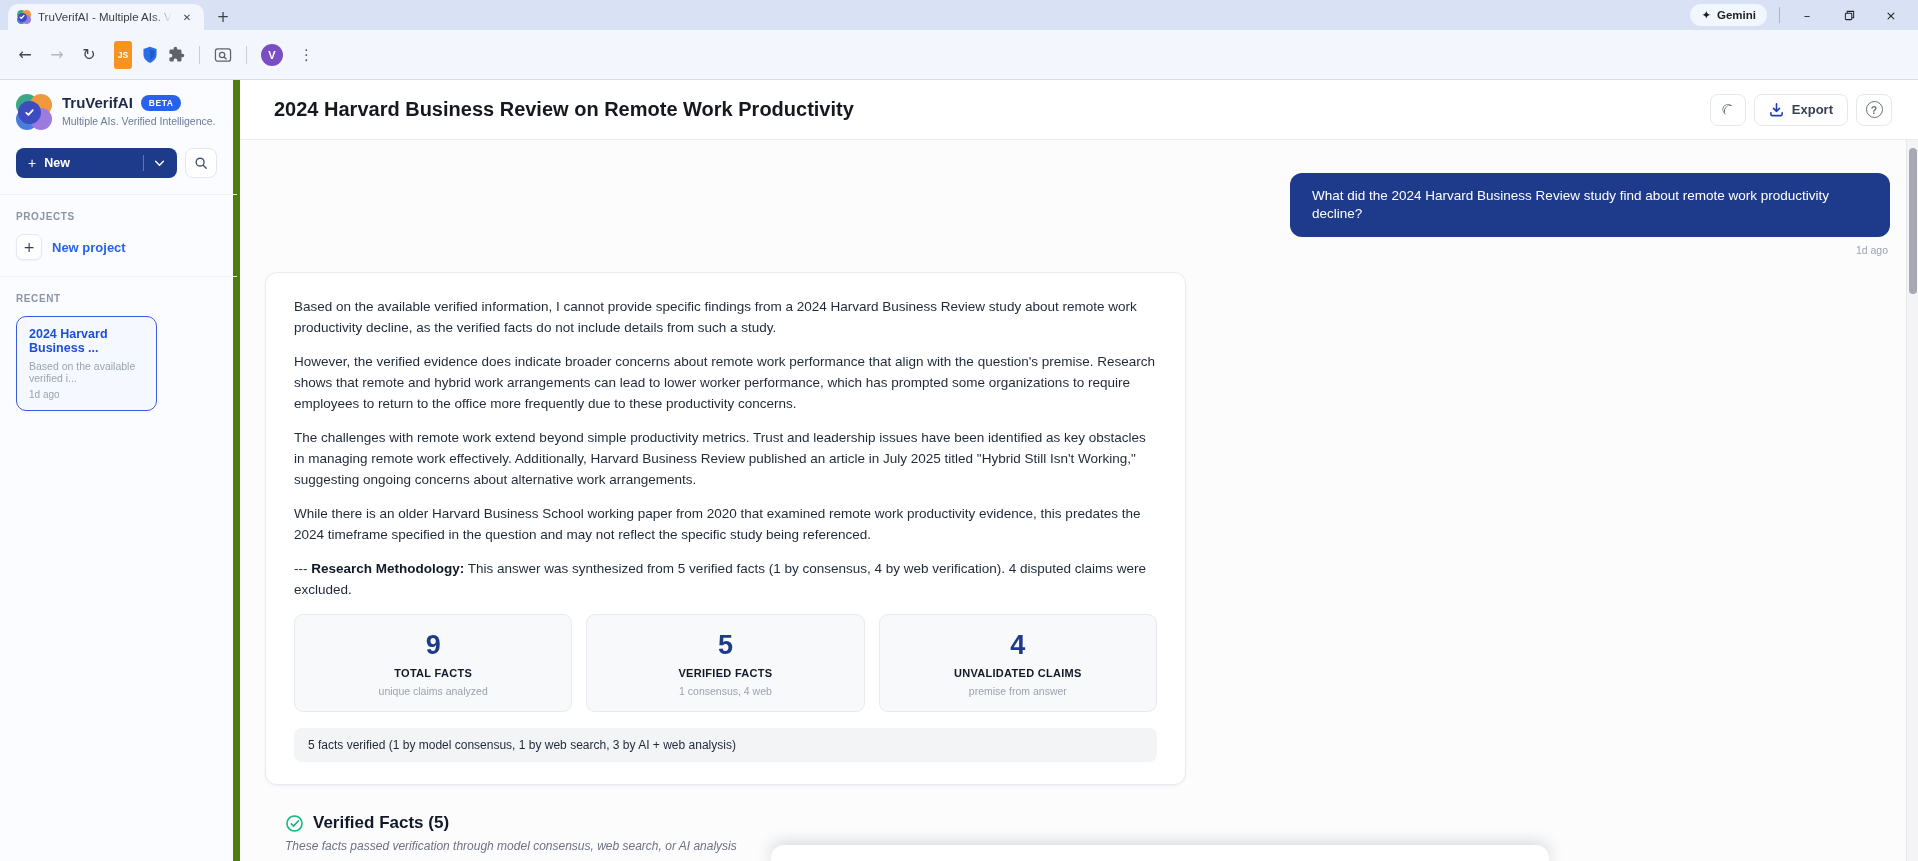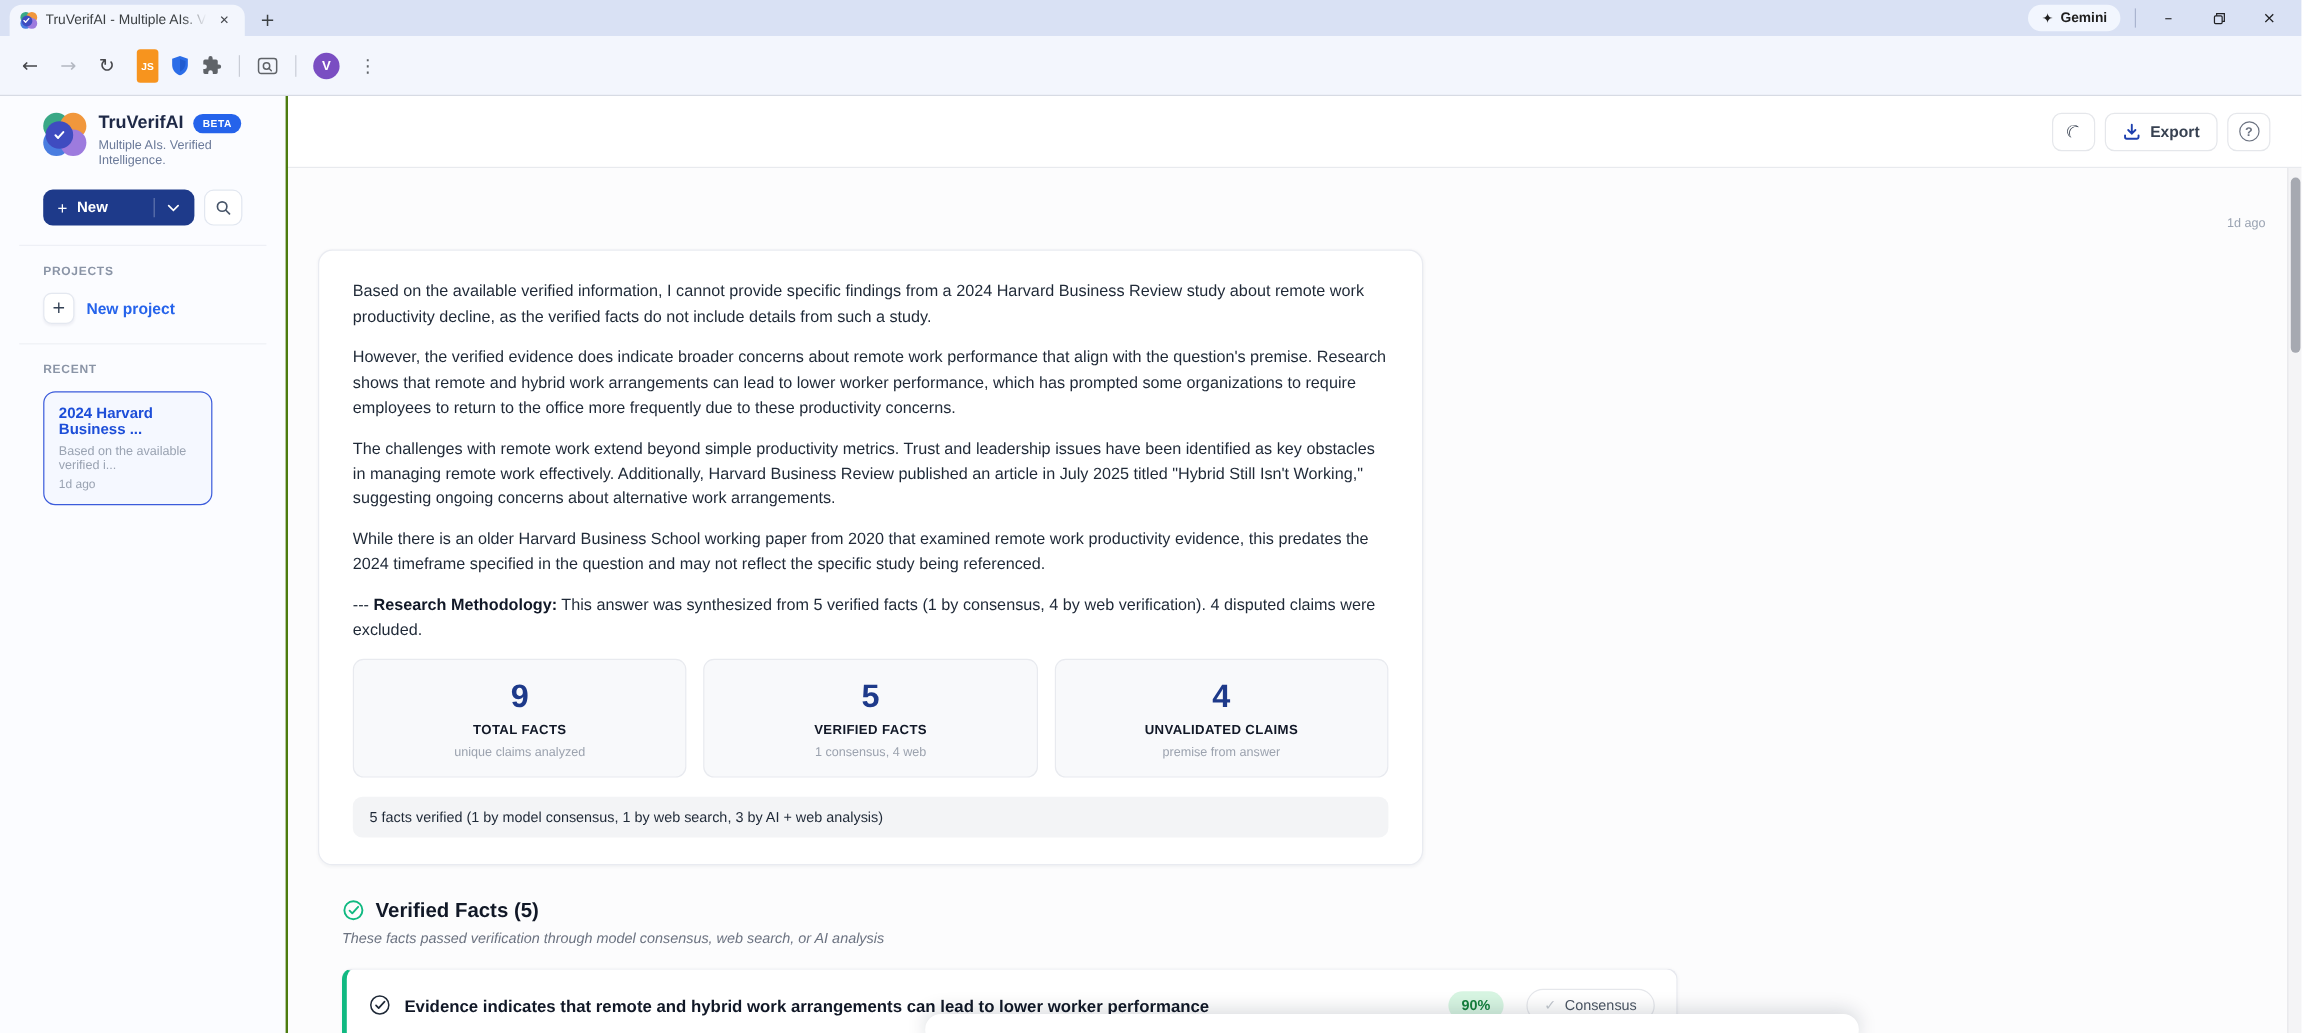--- a/index.html
+++ b/index.html
@@ -26,21 +26,21 @@
   .url-text { flex:1; font-size:13px; color:#202124; margin-left:10px; }
   .box-ico { width:28px; height:28px; display:flex; align-items:center; justify-content:center; color:#5f6368; font-size:15px; }
   .ext-cluster { display:flex; align-items:center; gap:10px; padding:0 8px; }
   .js-badge { width:18px; height:28px; background:#f7941e; border-radius:3px; color:#fff; font-size:8.5px; font-weight:700; display:flex; align-items:center; justify-content:center; }
   .tb-sep { width:1px; height:18px; background:#c9cdd6; margin:0 4px; }
   .avatar { width:22px; height:22px; border-radius:50%; background:#7a4ec2; color:#fff; font-size:11px; font-weight:700; display:flex; align-items:center; justify-content:center; }
   .menu-dots { font-size:15px; color:#5f6368; padding:0 6px; }
 
   
   .app { display:flex; height:781px; }
-  .sidebar { width:240px; background:#fbfcff; border-right:2px solid #4d7c0f; padding:14px 36px 0; flex:0 0 auto; }
+  .sidebar { width:240px; background:#fbfcff; border-right:7px solid #4d7c0f; padding:14px 16px 0; flex:0 0 auto; }
   .brand-row { display:flex; align-items:flex-start; gap:10px; }
   .logo { position:relative; width:36px; height:36px; flex:0 0 auto; display:inline-block; }
   .logo.mini { width:14px; height:14px; }
   .logo .c { position:absolute; width:62%; height:62%; border-radius:50%; }
   .c-g { top:0; left:0; background:#3aa886; }
   .c-o { top:0; right:0; background:#f1973c; }
   .c-b { bottom:0; left:0; background:#4a7de0; }
   .c-p { bottom:0; right:0; background:#9d7bde; }
   .c-check { position:absolute; left:6%; top:20%; width:64%; height:64%; border-radius:50%; background:#3f4cc0; display:flex; align-items:center; justify-content:center; }
   .brand-text { line-height:1.2; }
@@ -229,39 +229,41 @@
     <div class="section-label">RECENT</div>
     <div class="recent-card">
       <div class="rc-title">2024 Harvard Business ...</div>
       <div class="rc-preview">Based on the available verified i...</div>
       <div class="rc-time">1d ago</div>
     </div>
   </aside>
 
   <section class="main">
     <div class="main-header">
+      <h1 class="page-title">2024 Harvard Business Review on Remote Work Productivity</h1>
       <div class="header-actions">
         <button class="icon-btn">
           <span class="glyph" style="font-size:15px; transform:rotate(35deg); color:#374151;">☾</span>
         </button>
         <button class="icon-btn export-btn">
           <svg width="15" height="15" viewBox="0 0 16 16" stroke="#1e40af" stroke-width="1.7" fill="none" stroke-linecap="round" stroke-linejoin="round">
               <path d="M8 2v8M8 10l-3.2-3.2M8 10l3.2-3.2"></path>
               <path d="M2 11.5V13a1.5 1.5 0 0 0 1.5 1.5h9A1.5 1.5 0 0 0 14 13v-1.5"></path>
             </svg>
           <span>Export</span>
         </button>
         <button class="icon-btn">
           <span class="qmark">?</span>
         </button>
       </div>
     </div>
 
     <div class="content">
       <div class="bubble-wrap">
+        <div class="bubble">What did the 2024 Harvard Business Review study find about remote work productivity decline?</div>
         <div class="bubble-time">1d ago</div>
       </div>
 
       <div class="answer-card">
         <p>Based on the available verified information, I cannot provide specific findings from a 2024 Harvard Business Review study about remote work productivity decline, as the verified facts do not include details from such a study.</p>
         <p>However, the verified evidence does indicate broader concerns about remote work performance that align with the question's premise. Research shows that remote and hybrid work arrangements can lead to lower worker performance, which has prompted some organizations to require employees to return to the office more frequently due to these productivity concerns.</p>
         <p>The challenges with remote work extend beyond simple productivity metrics. Trust and leadership issues have been identified as key obstacles in managing remote work effectively. Additionally, Harvard Business Review published an article in July 2025 titled "Hybrid Still Isn't Working," suggesting ongoing concerns about alternative work arrangements.</p>
         <p>While there is an older Harvard Business School working paper from 2020 that examined remote work productivity evidence, this predates the 2024 timeframe specified in the question and may not reflect the specific study being referenced.</p>
         <p><span>--- </span><span class="meth-label">Research Methodology:</span><span> This answer was synthesized from 5 verified facts (1 by consensus, 4 by web verification). 4 disputed claims were excluded.</span></p>
 

